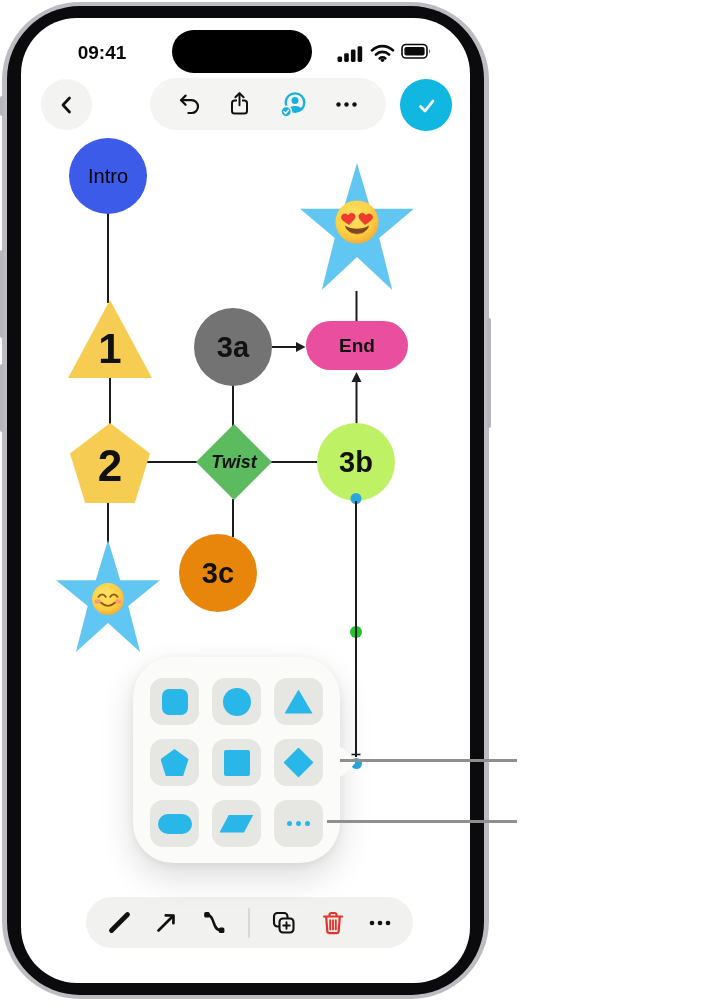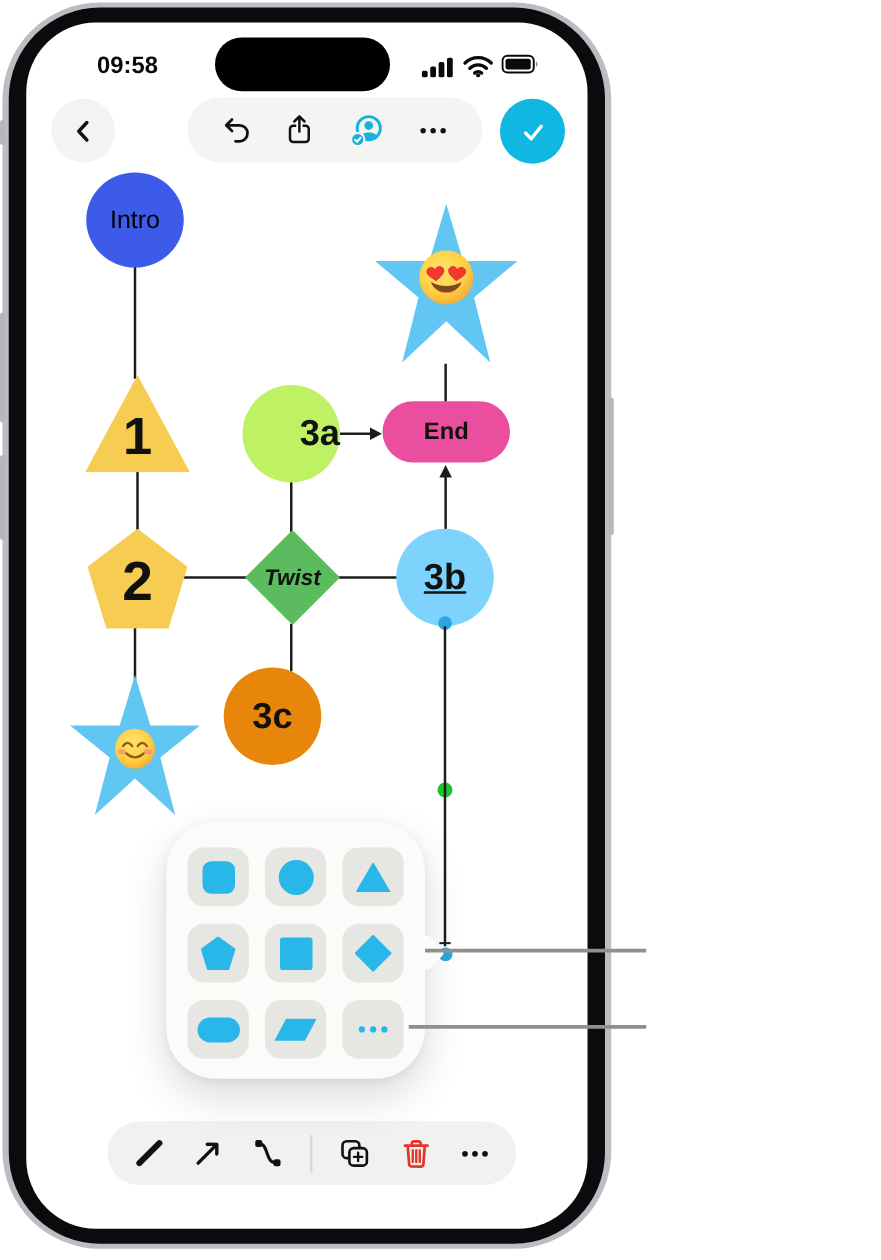--- a/index.html
+++ b/index.html
@@ -69,21 +69,21 @@
 <div id="stage">
 
   <div class="abs phone-rim"></div>
   <div class="abs side-btn" style="left:0;top:96px;width:4px;height:20px;"></div>
   <div class="abs side-btn" style="left:0;top:250px;width:4px;height:88px;"></div>
   <div class="abs side-btn" style="left:0;top:364px;width:4px;height:68px;"></div>
   <div class="abs side-btn" style="left:487px;top:318px;width:4px;height:110px;"></div>
   <div class="abs phone-black"></div>
   <div class="abs screen"></div>
 
-  <div class="abs time">09:58</div>
+  <div class="abs time">09:41</div>
   <div class="abs island"></div>
   <div class="abs sicon" style="left:337px;top:44px;">
     <svg width="27" height="18" viewBox="0 0 27 18">
       <rect x="0.5" y="12.5" width="4.6" height="5.5" rx="1.4" fill="#0a0a0a"></rect>
       <rect x="7.2" y="9.2" width="4.6" height="8.8" rx="1.4" fill="#0a0a0a"></rect>
       <rect x="13.9" y="5.6" width="4.6" height="12.4" rx="1.4" fill="#0a0a0a"></rect>
       <rect x="20.6" y="2.2" width="4.6" height="15.8" rx="1.4" fill="#0a0a0a"></rect>
     </svg>
   </div>
   <div class="abs sicon" style="left:370px;top:44px;">
@@ -187,37 +187,37 @@
       </g>
       <path d="M15 37 C 19.5 52.5 44.5 52.5 49 37 C 38.5 43 25.5 43 15 37 Z" fill="#7c4a1e"></path>
       <path d="M19 45.5 C 25 49.5 39 49.5 45 45.5 C 38 50.5 26 50.5 19 45.5 Z" fill="#e0784a"></path>
     </svg>
   </div>
 
   <div class="abs node tri" style="left:68px;top:300px;width:84px;height:78px;background:#f6cd52;">
     <span style="font-size:42px;position:relative;top:10px;">1</span>
   </div>
 
-  <div class="abs node circle" style="left:194px;top:308px;width:78px;height:78px;background:#bef264;justify-content:flex-end;">
+  <div class="abs node circle" style="left:194px;top:308px;width:78px;height:78px;background:#737373;">
     <span style="font-size:29px;">3a</span>
   </div>
 
   <div class="abs node" style="left:306px;top:321px;width:102px;height:49px;background:#ea4f9f;border-radius:25px;">
     <span style="font-size:19px;">End</span>
   </div>
 
   <div class="abs node pent" style="left:70px;top:423px;width:80px;height:80px;background:#f6cd52;">
     <span style="font-size:44px;position:relative;top:3px;">2</span>
   </div>
 
   <div class="abs node diam" style="left:196px;top:424px;width:76px;height:76px;background:#5bbb5e;font-style:italic;">
     <span style="font-size:18px;">Twist</span>
   </div>
 
-  <div class="abs node circle" style="left:317px;top:423px;width:78px;height:78px;background:#7dd3fc;text-decoration:underline;">
+  <div class="abs node circle" style="left:317px;top:423px;width:78px;height:78px;background:#bef264;">
     <span style="font-size:29px;">3b</span>
   </div>
 
   <div class="abs node star" style="left:56px;top:540px;width:104px;height:112px;background:#62c6f2;"></div>
   <div class="abs emoji" style="left:91px;top:582px;">
     <svg width="34" height="34" viewBox="0 0 64 64">
       <defs>
         <radialGradient id="fy2" cx="42%" cy="36%" r="72%">
           <stop offset="0%" stop-color="#ffe36a"></stop>
             <stop offset="60%" stop-color="#ffd043"></stop>

